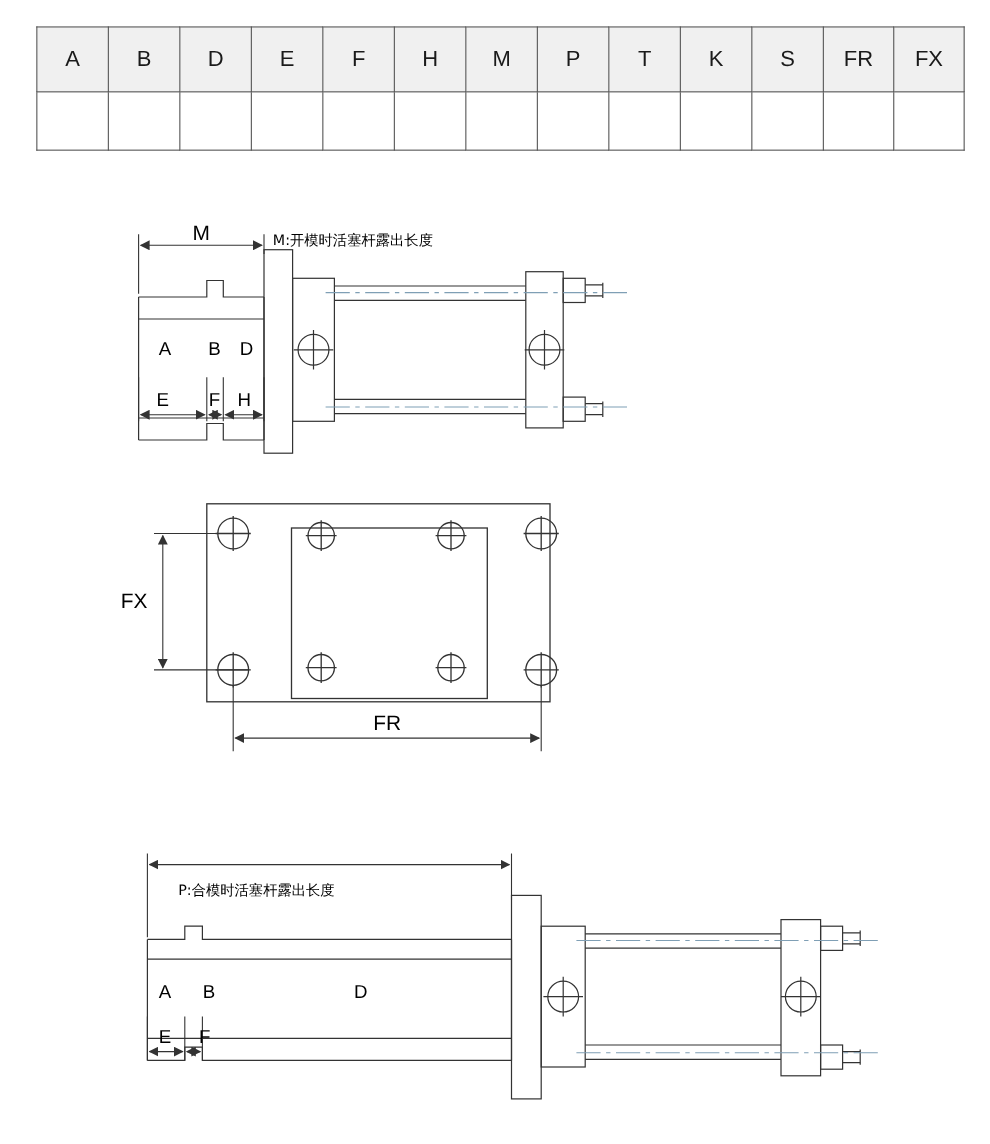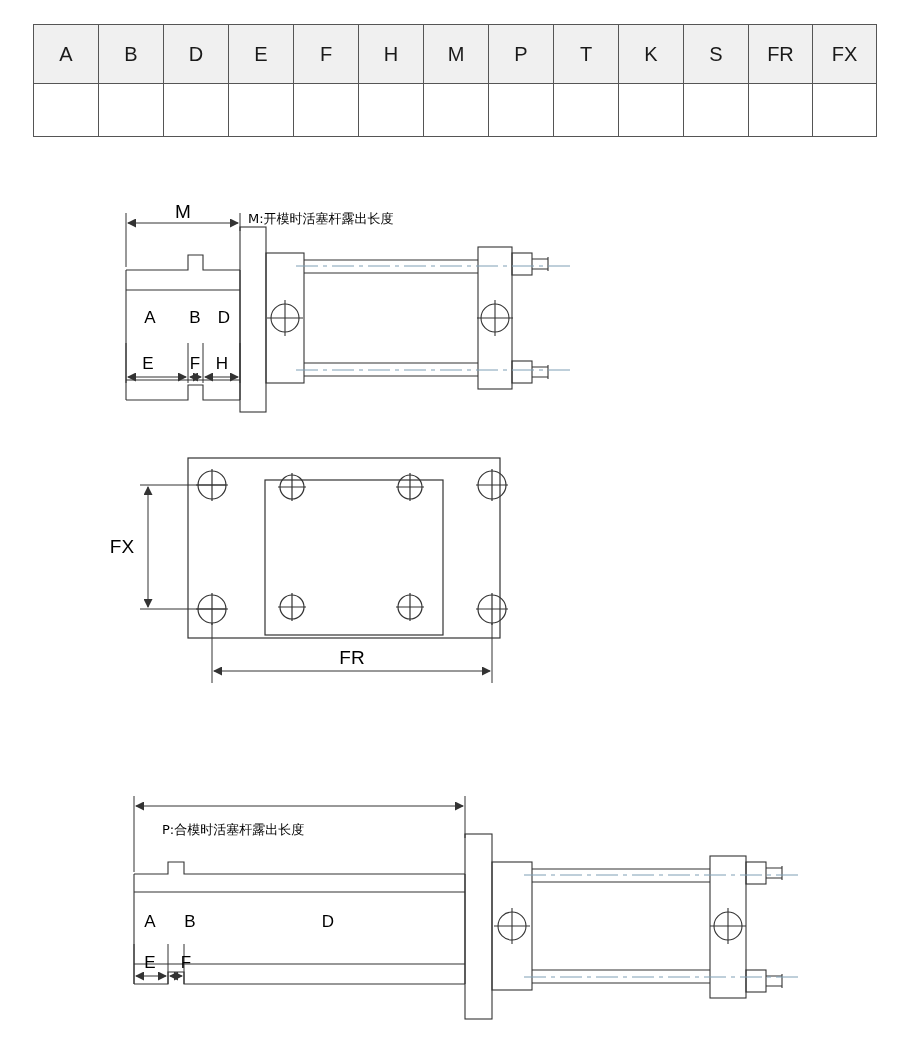--- a/index.html
+++ b/index.html
@@ -205,21 +205,21 @@
 
       <path d="M112,183 L112,243"></path>
       <path d="M392,183 L392,243"></path>
       <path d="M114,231 L390,231" marker-start="url(#bh2)" marker-end="url(#bh)"></path>
     </g>
     <text class="lbl-big" x="22" y="113" text-anchor="middle">FX</text>
     <text class="lbl-big" x="252" y="224" text-anchor="middle">FR</text>
   </svg>
 </div>
 
-<div class="figure" style="left:100px; top:784px; width:700px; height:250px;">
+<div class="figure" style="left:100px; top:764px; width:700px; height:250px;">
   <svg class="fig-svg" width="700" height="250" viewBox="0 0 700 250">
     <defs>
       <marker id="ch" markerWidth="9" markerHeight="9" refX="8" refY="4.5" orient="auto">
         <path d="M0,0 L9,4.5 L0,9 z" fill="#333"></path>
       </marker>
       <marker id="ch2" markerWidth="9" markerHeight="9" refX="1" refY="4.5" orient="auto">
         <path d="M9,0 L0,4.5 L9,9 z" fill="#333"></path>
       </marker>
     </defs>
     <g stroke="#333" stroke-width="1.1" fill="none">

